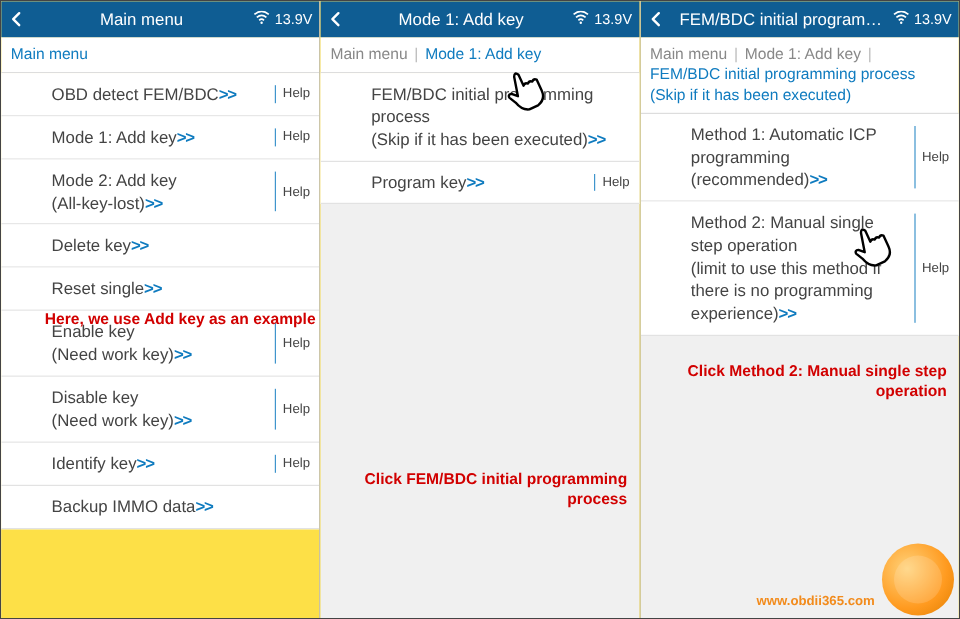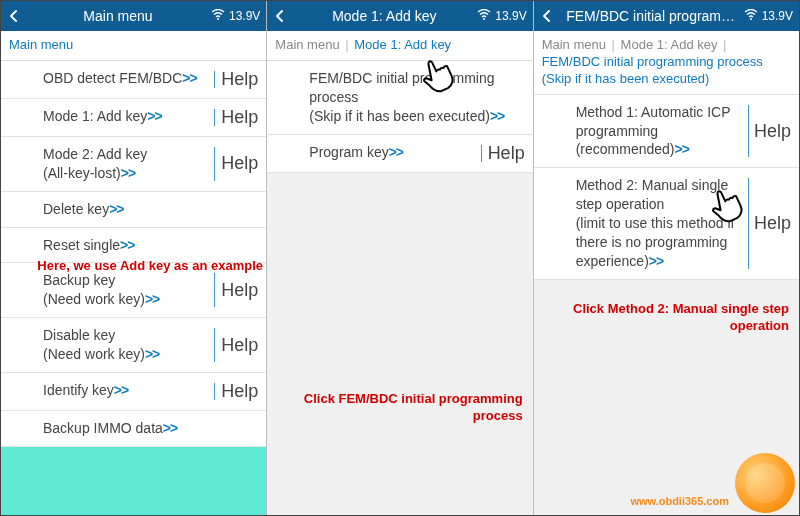--- a/index.html
+++ b/index.html
@@ -1,19 +1,19 @@
 <!DOCTYPE html>
 <html><head>
 <meta charset="utf-8">
 <style>
   * { box-sizing: border-box; margin: 0; padding: 0; }
   html, body { width: 800px; height: 516px; font-family: -apple-system, "Segoe UI", Arial, sans-serif; background: #eee; overflow: hidden; }
   .frame { position: relative; width: 800px; height: 516px; border: 1px solid #444; background: #fff; }
   .panels { display: flex; width: 100%; height: 100%; }
-  .panel { flex: 1 1 0; border-right: 1px solid #bbb; background: #5eead4; display: flex; flex-direction: column; position: relative; overflow: hidden; }
+  .panel { flex: 1 1 0; border-right: 1px solid #bbb; background: #fde047; display: flex; flex-direction: column; position: relative; overflow: hidden; }
   .panel:last-child { border-right: none; }
 
   
   .hdr { background: #0f5d93; color: #fff; height: 30px; display: flex; align-items: center; padding: 0 6px; font-size: 14px; position: relative; }
   .hdr .back { width: 14px; height: 14px; flex: 0 0 auto; margin-right: 4px; }
   .hdr .back svg { display: block; }
   .hdr .title { flex: 1 1 auto; text-align: center; white-space: nowrap; overflow: hidden; text-overflow: ellipsis; font-weight: 400; }
   .hdr .status { flex: 0 0 auto; display: flex; align-items: flex-start; gap: 4px; font-size: 12px; }
   .wifi { width: 14px; height: 11px; display: inline-block; }
   .wifi svg { display:block; }
@@ -24,21 +24,21 @@
   .breadcrumb .bc-sep { color: #bbb; padding: 0 2px; }
   .breadcrumb .active { color: #0f7bbf; }
   .breadcrumb .active-wrap { color: #0f7bbf; }
 
   
   .list { background: #fff; }
   .row { display: flex; align-items: flex-start; padding: 8px 8px; border-bottom: 1px solid #e2e2e2; background:#fff; }
   .row .main { flex: 1 1 auto; font-size: 14px; color: #444; line-height: 1.35; margin-left: 34px; }
   .row .arrows { color: #0f7bbf; font-weight: 600; letter-spacing: -1px; }
   .row .sep { width:1px; background:#0f7bbf; align-self: stretch; margin: 2px 6px 2px 8px; opacity:.8; }
-  .row .help { flex: 0 0 auto; color: #444; font-size: 18px; align-self: center; padding-left: 0; }
+  .row .help { flex: 0 0 auto; color: #444; font-size: 11px; align-self: center; padding-left: 0; }
 
   .grey-fill { flex: 1 1 auto; background: #f0f0f0; }
 
   
   .ann { position: absolute; color: #d10000; font-weight: 700; font-size: 13px; text-align: right; pointer-events: none; line-height:1.3; }
 
   
   .hand { position: absolute; width: 42px; height: 40px; pointer-events: none; }
   .hand svg { width:100%; height:100%; display:block; }
 
@@ -93,21 +93,21 @@
             <div class="sep"></div>
             <div class="help">Help</div>
           </div>
           <div class="row nohelp">
             <div class="main"><span>Delete key</span><span class="arrows">&gt;&gt;</span></div>
           </div>
           <div class="row nohelp">
             <div class="main"><span>Reset single</span><span class="arrows">&gt;&gt;</span></div>
           </div>
           <div class="row">
-            <div class="main"><span>Backup key</span><br><span>(Need work key)</span><span class="arrows">&gt;&gt;</span></div>
+            <div class="main"><span>Enable key</span><br><span>(Need work key)</span><span class="arrows">&gt;&gt;</span></div>
             <div class="sep"></div>
             <div class="help">Help</div>
           </div>
           <div class="row">
             <div class="main"><span>Disable key</span><br><span>(Need work key)</span><span class="arrows">&gt;&gt;</span></div>
             <div class="sep"></div>
             <div class="help">Help</div>
           </div>
           <div class="row">
             <div class="main"><span>Identify key</span><span class="arrows">&gt;&gt;</span></div>

